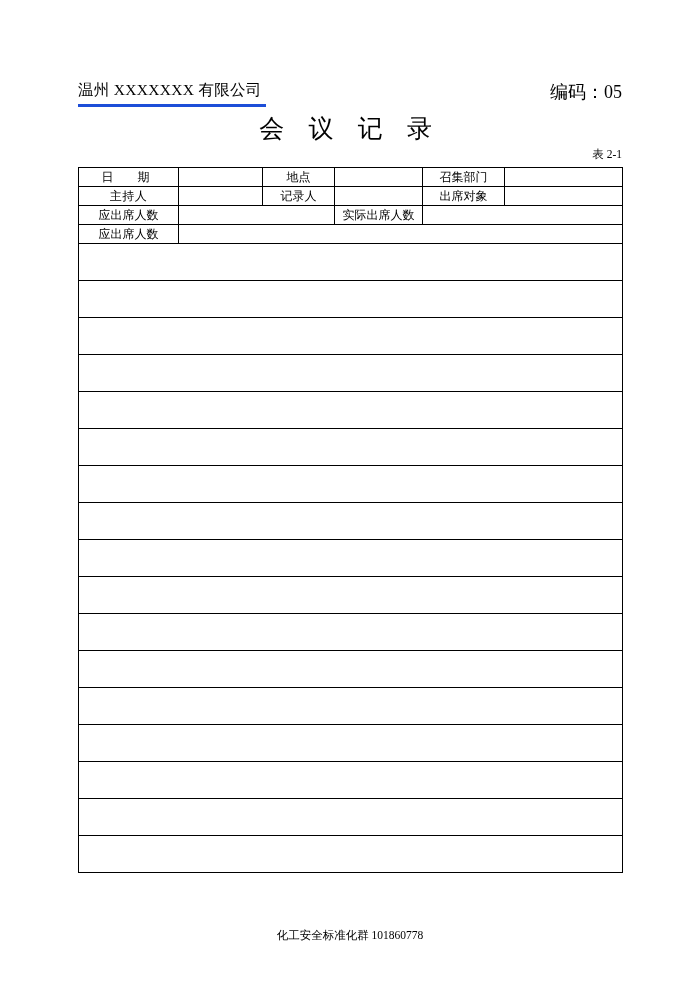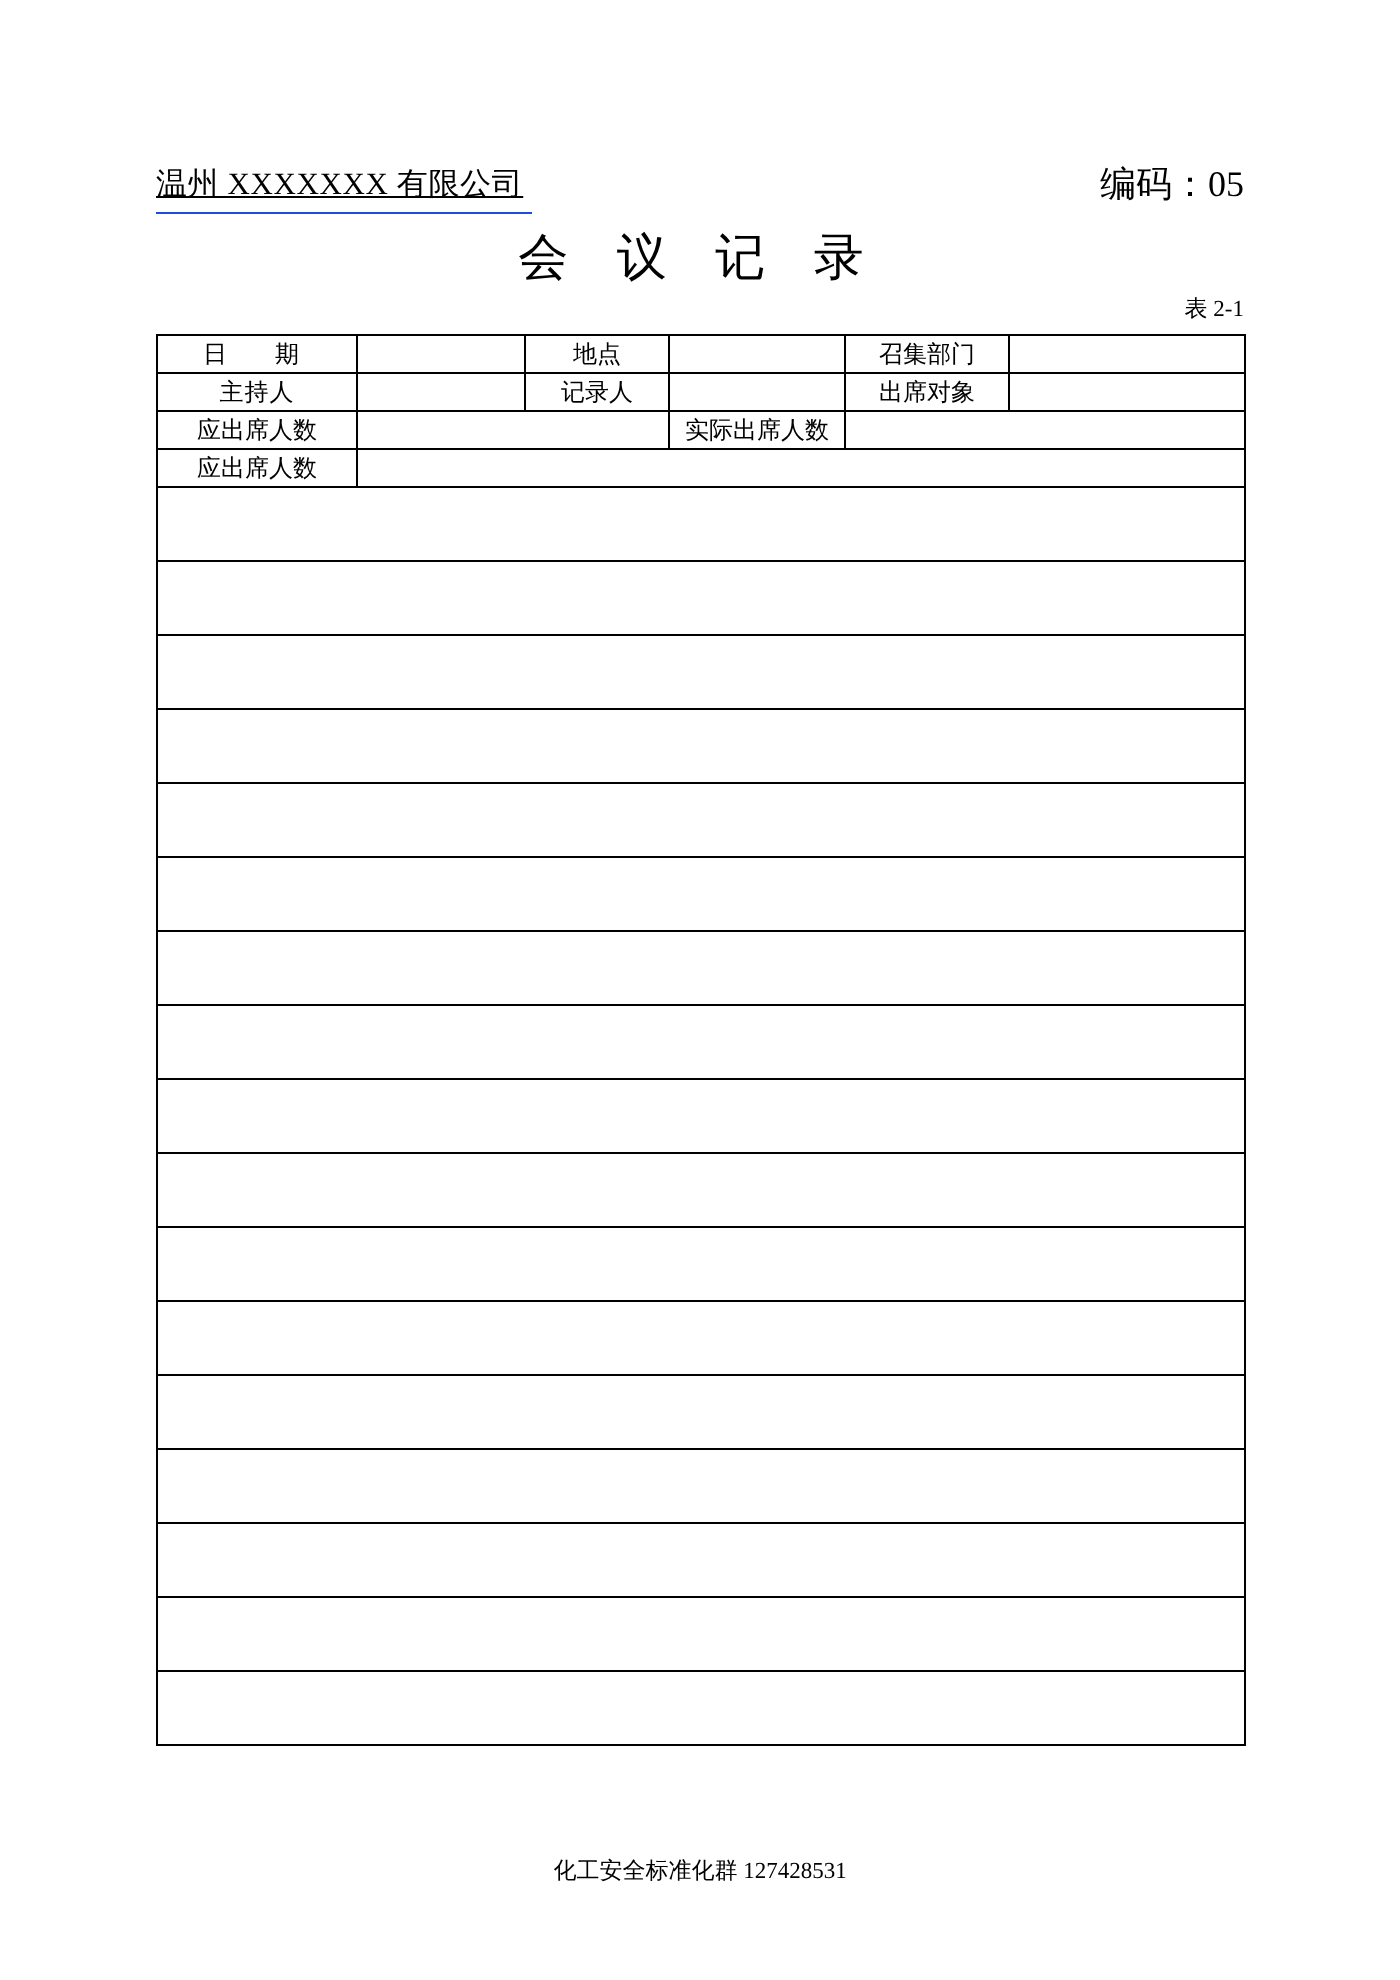--- a/index.html
+++ b/index.html
@@ -28,25 +28,24 @@
     left: 78px;
     top: 80px;
     width: 544px;
     display: flex;
     align-items: flex-end;
     justify-content: space-between;
   }
   .company-name {
     font-size: 15.5px;
     letter-spacing: 0.3px;
-    border-bottom: 1px solid #1d4ed8;
+    border-bottom: 3px solid #1d4ed8;
     padding-bottom: 3px;
     padding-right: 4px;
     white-space: nowrap;
-    text-decoration: underline;
   }
   .doc-code {
     font-size: 18px;
     white-space: nowrap;
     padding-bottom: 3px;
   }
 
   .main-title {
     position: absolute;
     left: 78px;
@@ -202,14 +201,14 @@
         </tr>
       <tr class="row-blank">
           <td colspan="6"></td>
         </tr>
       <tr class="row-blank">
           <td colspan="6"></td>
         </tr>
     </tbody>
   </table>
 
-  <div class="footer">化工安全标准化群 127428531</div>
+  <div class="footer">化工安全标准化群 101860778</div>
 </div>
 
 </body></html>

